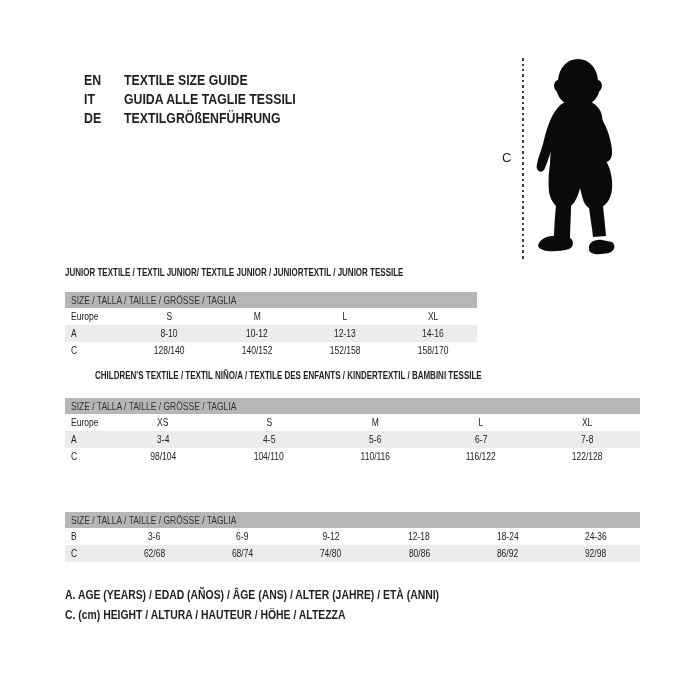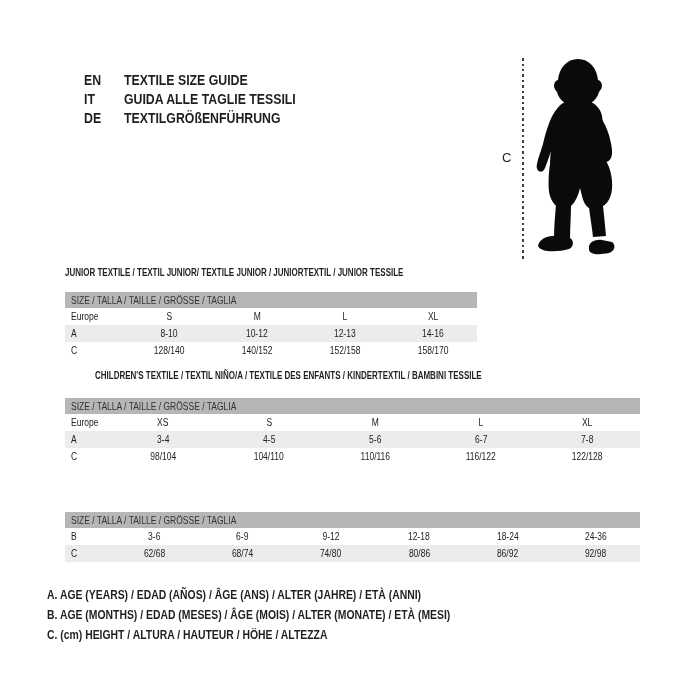--- a/index.html
+++ b/index.html
@@ -169,25 +169,22 @@
         <span class="cv"><span class="condc">62/68</span></span>
         <span class="cv"><span class="condc">68/74</span></span>
         <span class="cv"><span class="condc">74/80</span></span>
         <span class="cv"><span class="condc">80/86</span></span>
         <span class="cv"><span class="condc">86/92</span></span>
         <span class="cv"><span class="condc">92/98</span></span>
       </div>
     </div>
   </div>
 
-  <div class="abs" style="left:47px; top:584px;">
+  <div class="abs" style="left:65px; top:584px;">
     <div class="legend-line">
         <span class="cond">A. AGE (YEARS) / EDAD (AÑOS) / ÂGE (ANS) / ALTER (JAHRE) / ETÀ (ANNI)</span>
-      </div>
-    <div class="legend-line">
-        <span class="cond">B. AGE (MONTHS) / EDAD (MESES) / ÂGE (MOIS) / ALTER (MONATE) / ETÀ (MESI)</span>
       </div>
     <div class="legend-line">
         <span class="cond">C. (cm) HEIGHT / ALTURA / HAUTEUR / HÖHE / ALTEZZA</span>
       </div>
   </div>
 
 </div>
 
 </body></html>

